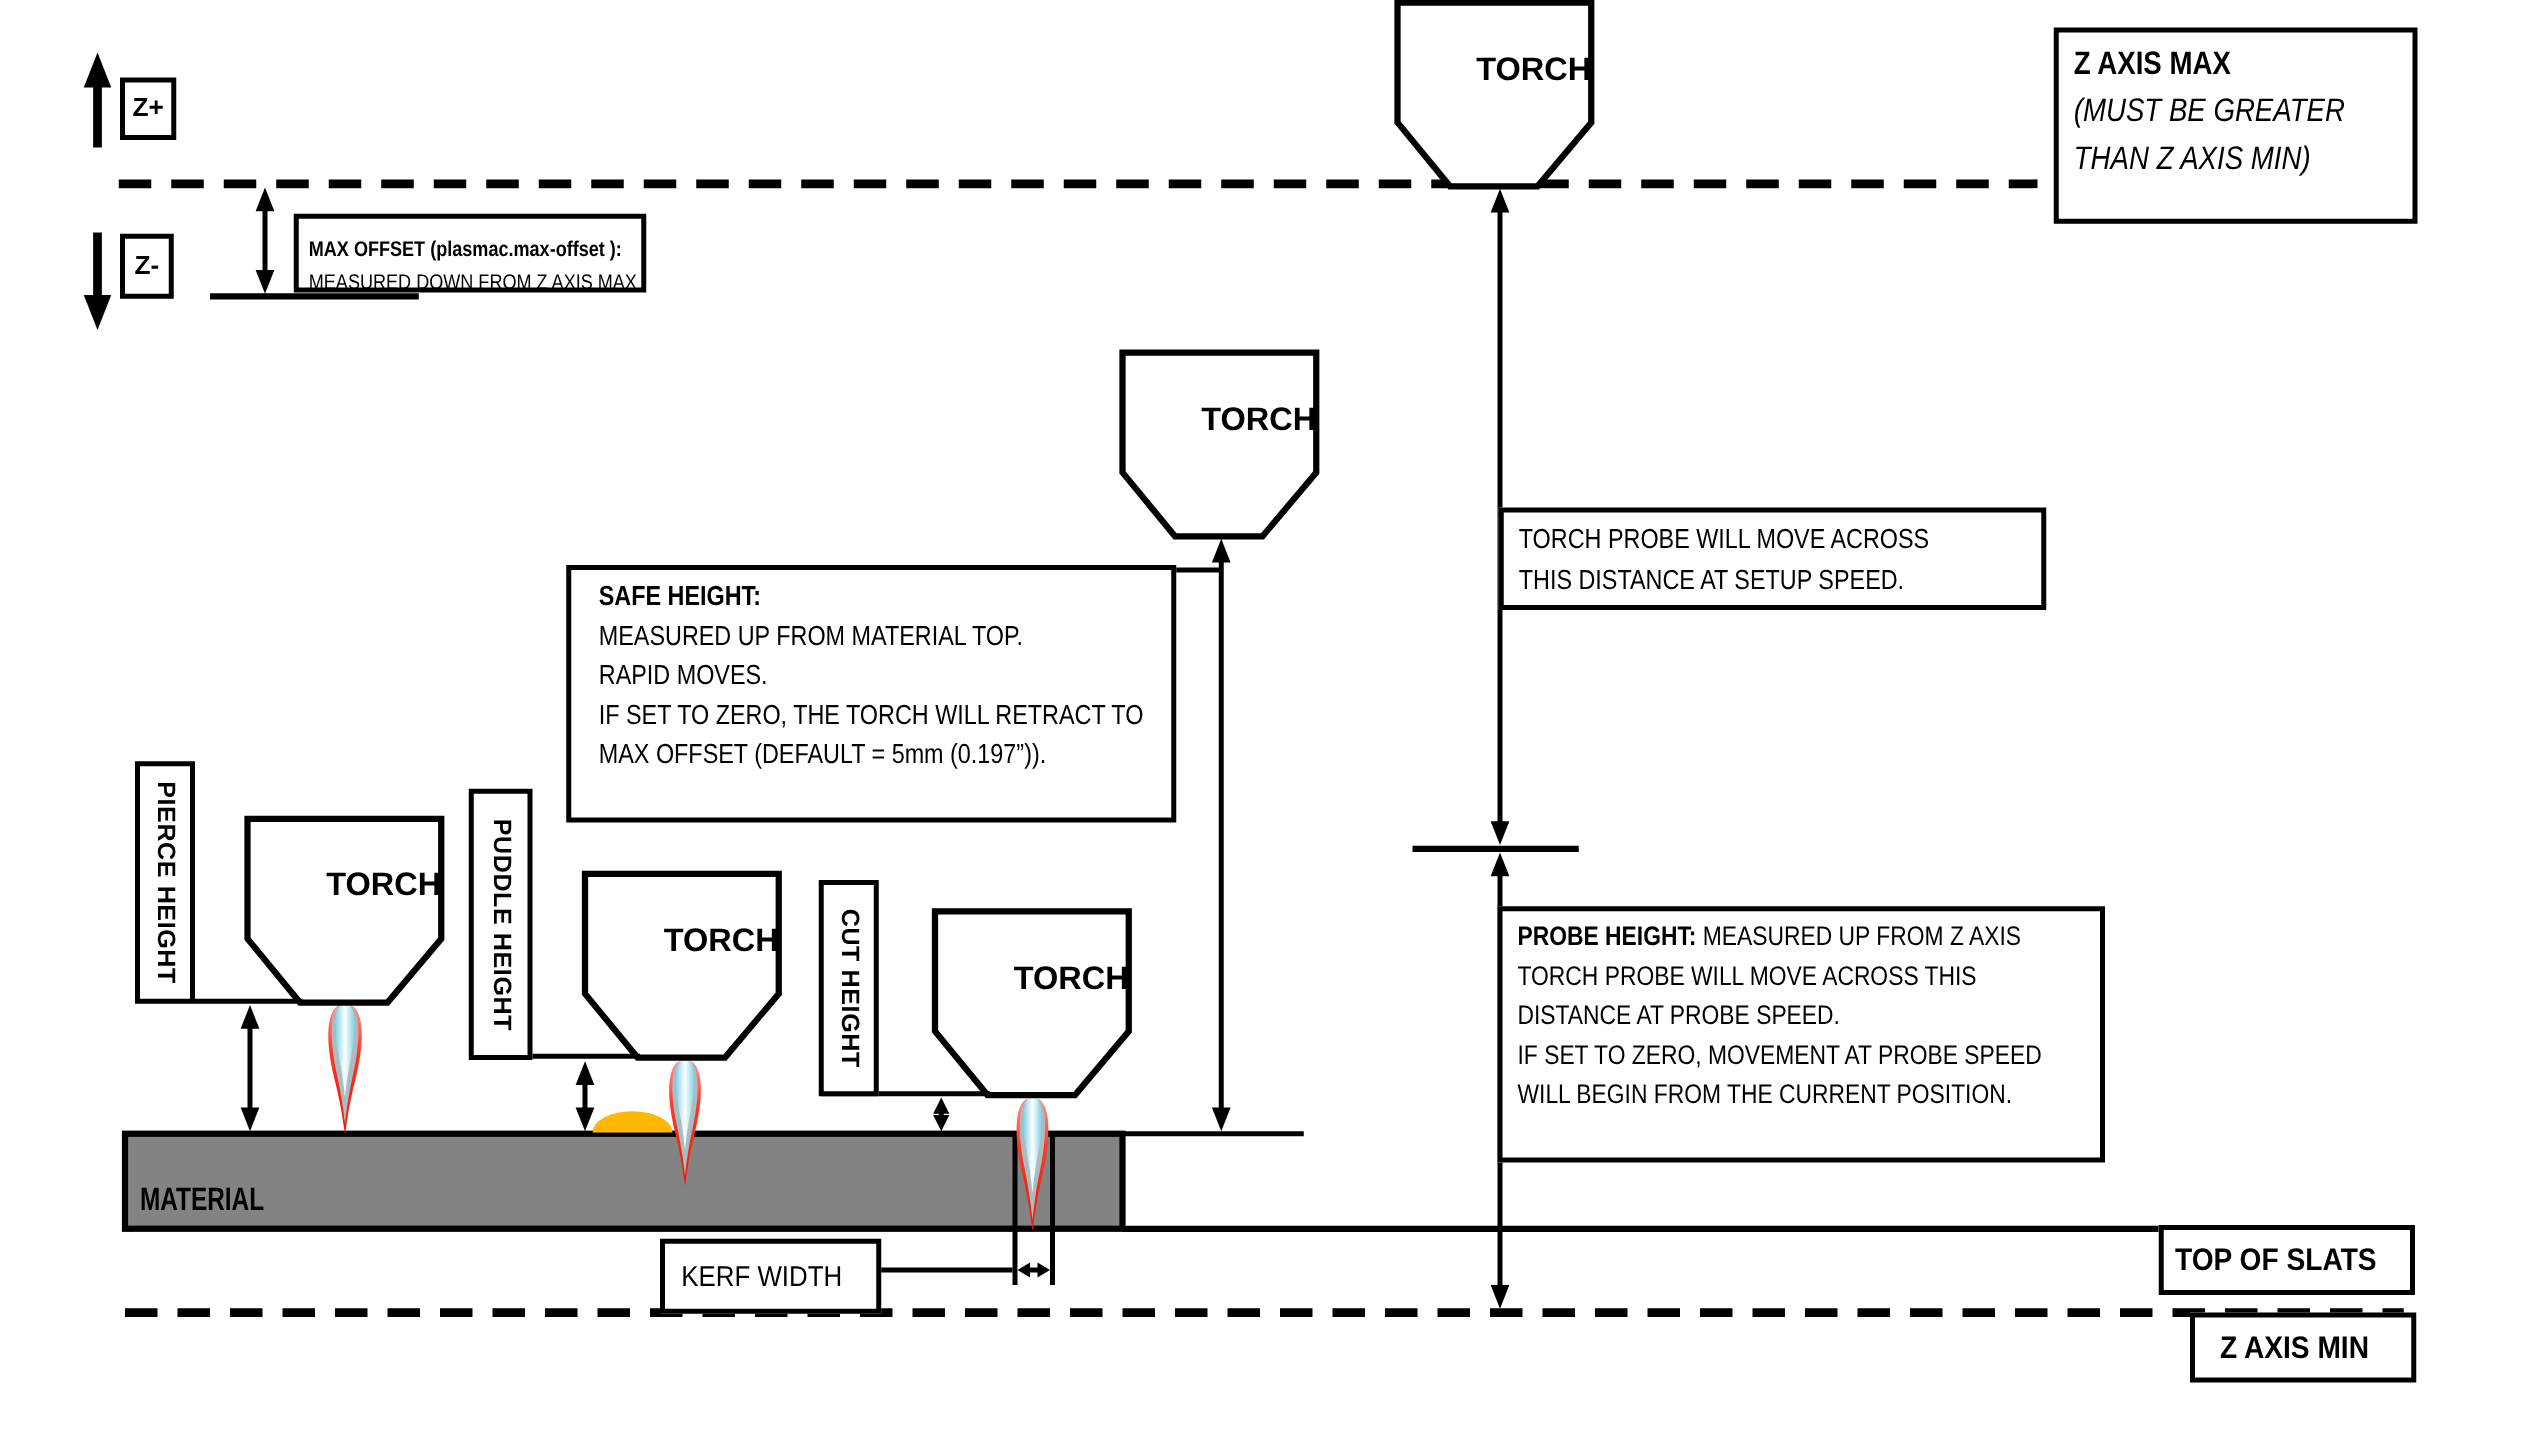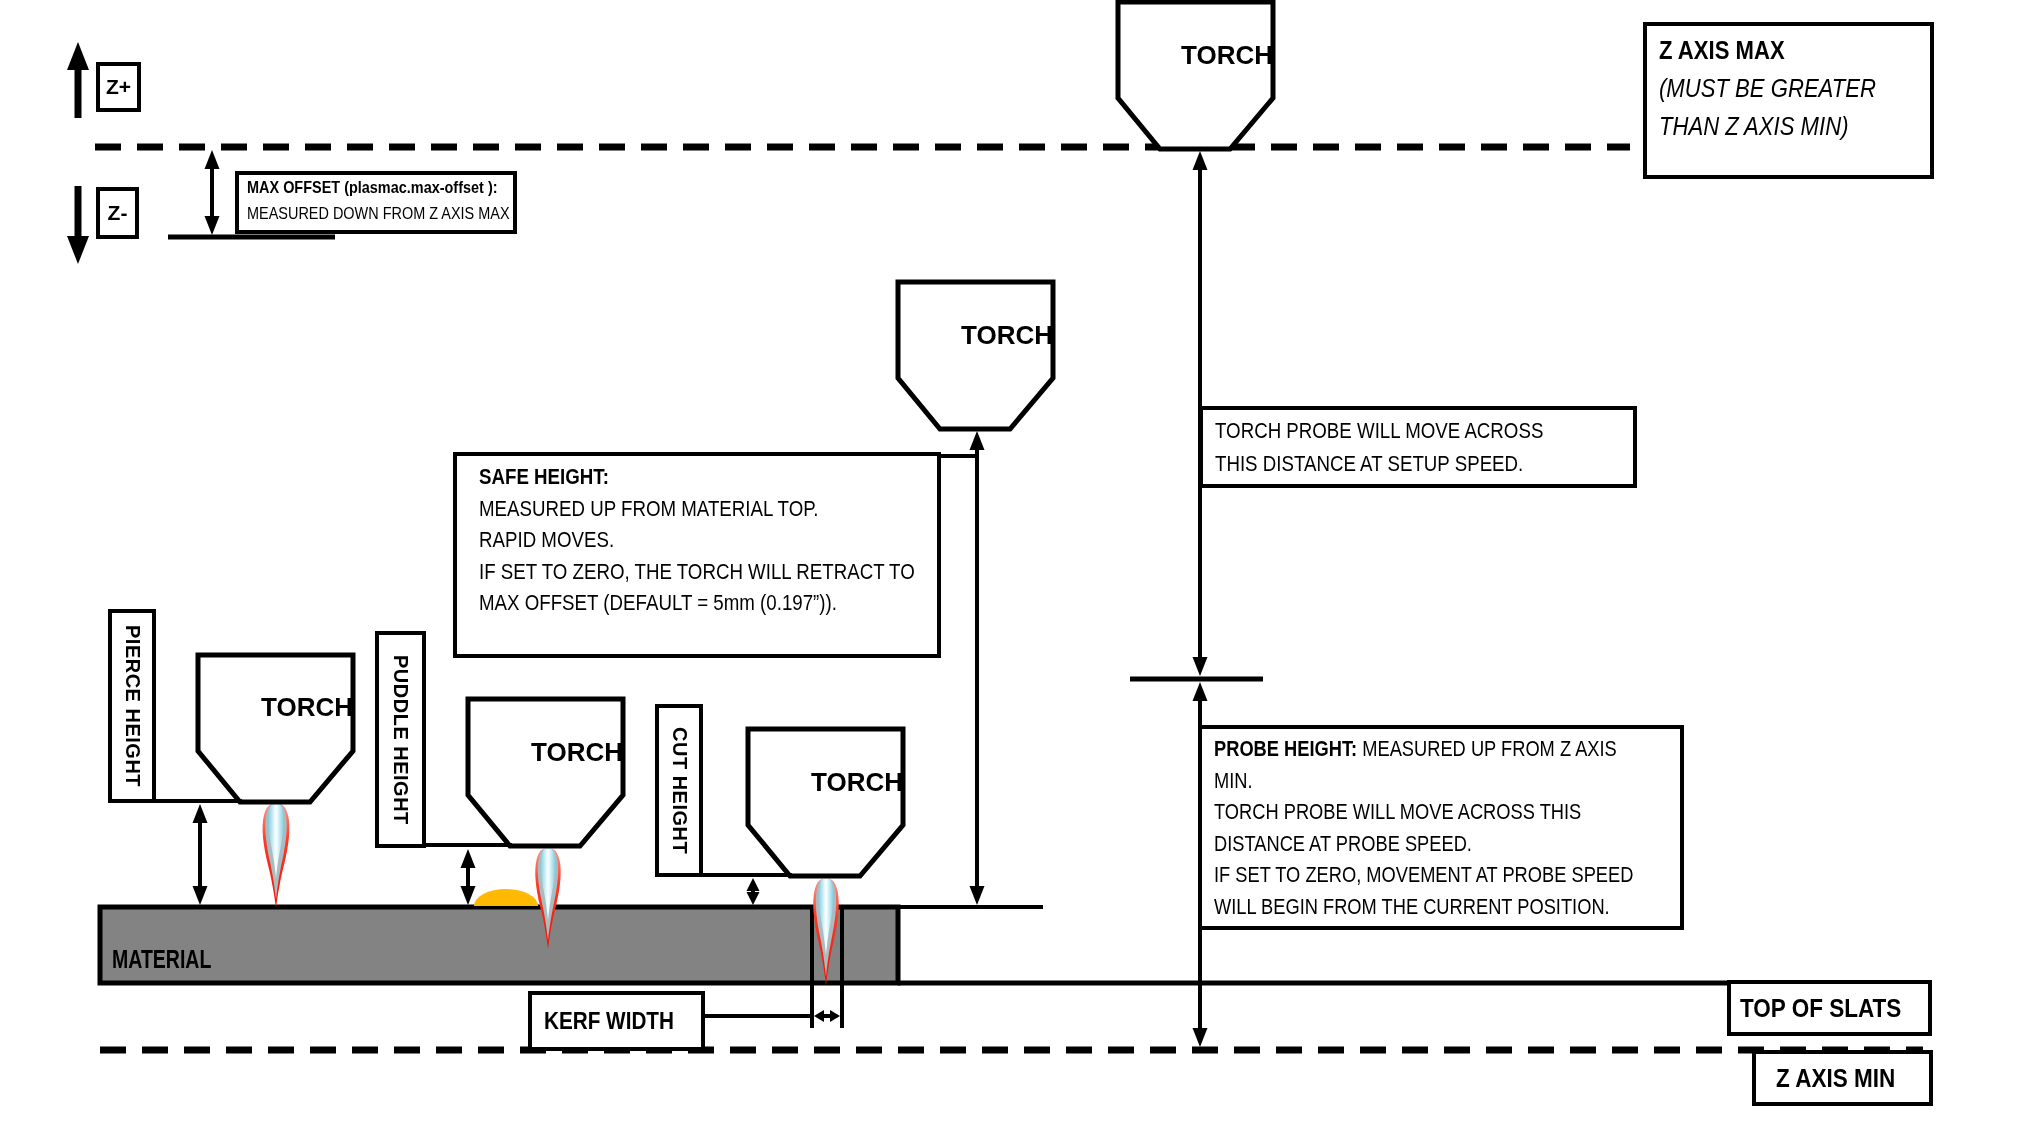--- a/index.html
+++ b/index.html
@@ -11,28 +11,28 @@
   .ln{white-space:nowrap;}
   .b{font-weight:bold;}
   .i{font-style:italic;}
   .cx{display:inline-block;transform:scaleX(.85);transform-origin:left center;white-space:nowrap;}
   .ctr{display:flex;align-items:center;justify-content:center;text-align:center;}
   .vert{writing-mode:vertical-rl;text-orientation:mixed;display:flex;align-items:center;justify-content:center;
         font-weight:bold;font-size:20px;letter-spacing:.5px;}
   
   #z-plus-box   {left:96px;top:62px;width:45px;height:50px;font-size:21px;font-weight:bold;}
   #z-minus-box  {left:96px;top:187px;width:43px;height:52px;font-size:21px;font-weight:bold;}
-  #max-offset-box{left:235px;top:171px;width:282px;height:63px;padding:0 8px;font-size:17px;line-height:26px;}
+  #max-offset-box{left:235px;top:171px;width:282px;height:63px;padding:12px 8px;font-size:17px;line-height:26px;}
   #z-axis-max-box{left:1643px;top:22px;width:291px;height:157px;padding:5px 12px;font-size:26px;line-height:38px;}
   #safe-height-box{left:453px;top:452px;width:488px;height:206px;padding:5px 22px;font-size:22px;line-height:31.5px;}
   #torch-probe-box{left:1199px;top:406px;width:438px;height:82px;padding:4px 12px;font-size:22px;line-height:33px;}
   #probe-height-box{left:1198px;top:725px;width:486px;height:205px;padding:5px 12px;font-size:21.5px;line-height:31.5px;}
   #top-of-slats-box{left:1727px;top:980px;width:205px;height:56px;font-size:25px;font-weight:bold;}
   #z-axis-min-box{left:1752px;top:1050px;width:181px;height:56px;font-size:25px;font-weight:bold;}
-  #kerf-width-box{left:528px;top:991px;width:177px;height:60px;font-size:23px;font-weight:bold;}
+  #kerf-width-box{left:528px;top:991px;width:177px;height:60px;font-size:23px;font-weight:normal;}
   #pierce-height-box{left:108px;top:609px;width:48px;height:194px;}
   #puddle-height-box{left:375px;top:631px;width:51px;height:217px;}
   #cut-height-box{left:655px;top:704px;width:48px;height:173px;}
   .torch-label{position:absolute;width:155px;text-align:right;font-weight:bold;font-size:26px;}
   #material-label{left:112px;top:944px;font-weight:bold;font-size:26px;transform:scaleX(.75);transform-origin:left center;}
 </style>
 </head>
 <body>
 
 <div id="canvas">
@@ -184,21 +184,20 @@
     <div class="ln"><span class="cx">MAX OFFSET (DEFAULT = 5mm (0.197”)).</span></div>
   </div>
 
   <div class="box" id="torch-probe-box">
     <div class="ln"><span class="cx">TORCH PROBE WILL MOVE ACROSS</span></div>
     <div class="ln"><span class="cx">THIS DISTANCE AT SETUP SPEED.</span></div>
   </div>
 
   <div class="box" id="probe-height-box">
     <div class="ln"><span class="cx"><span class="b">PROBE HEIGHT:</span><span> MEASURED UP FROM Z AXIS</span></span></div>
-    <div class="ln"><span class="cx">MIN.</span></div>
     <div class="ln"><span class="cx">TORCH PROBE WILL MOVE ACROSS THIS</span></div>
     <div class="ln"><span class="cx">DISTANCE AT PROBE SPEED.</span></div>
     <div class="ln"><span class="cx">IF SET TO ZERO,  MOVEMENT AT PROBE SPEED</span></div>
     <div class="ln"><span class="cx">WILL BEGIN FROM THE CURRENT POSITION.</span></div>
   </div>
 
   <div class="box ctr" id="top-of-slats-box">
     <span class="cx" style="transform:scaleX(.9)">TOP OF SLATS</span>
   </div>
   <div class="box ctr" id="z-axis-min-box">

